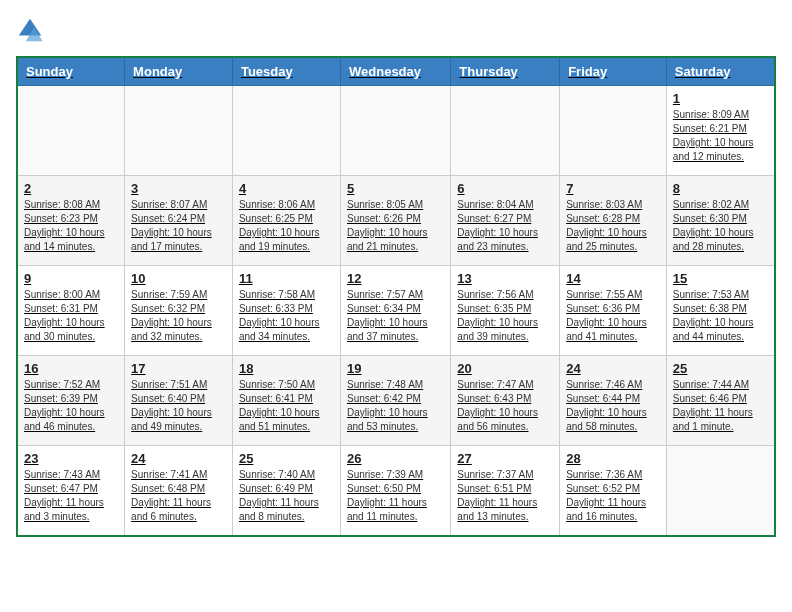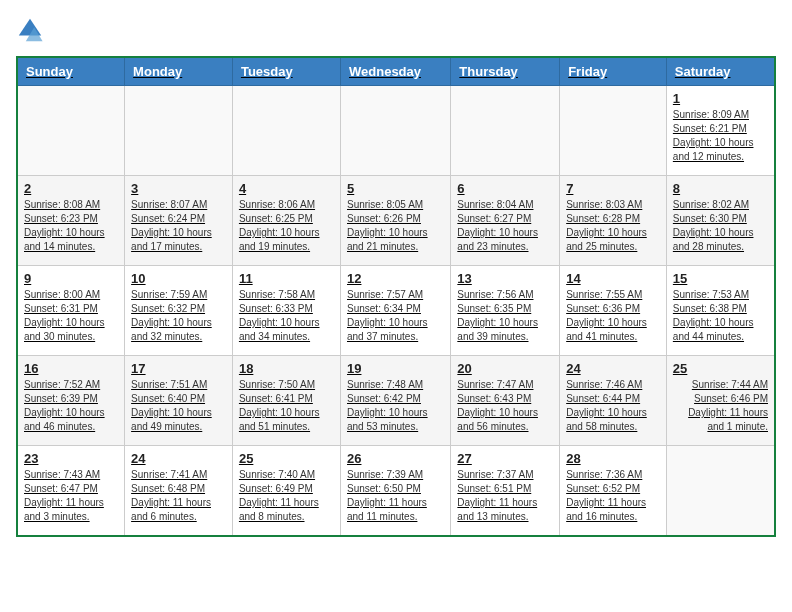--- a/index.html
+++ b/index.html
@@ -246,21 +246,21 @@
 Daylight: 10 hours and 56 minutes.</div>
         </td>
         <td>
           <span class="day-number">24</span>
           <div class="day-info" style="white-space: pre-line;">Sunrise: 7:46 AM
 Sunset: 6:44 PM
 Daylight: 10 hours and 58 minutes.</div>
         </td>
         <td>
           <span class="day-number">25</span>
-          <div class="day-info" style="white-space: pre-line; text-align: right;">Sunrise: 7:44 AM
+          <div class="day-info" style="white-space: pre-line;">Sunrise: 7:44 AM
 Sunset: 6:46 PM
 Daylight: 11 hours and 1 minute.</div>
         </td>
       </tr>
       <tr>
         <td>
           <span class="day-number">23</span>
           <div class="day-info" style="white-space: pre-line;">Sunrise: 7:43 AM
 Sunset: 6:47 PM
 Daylight: 11 hours and 3 minutes.</div>

